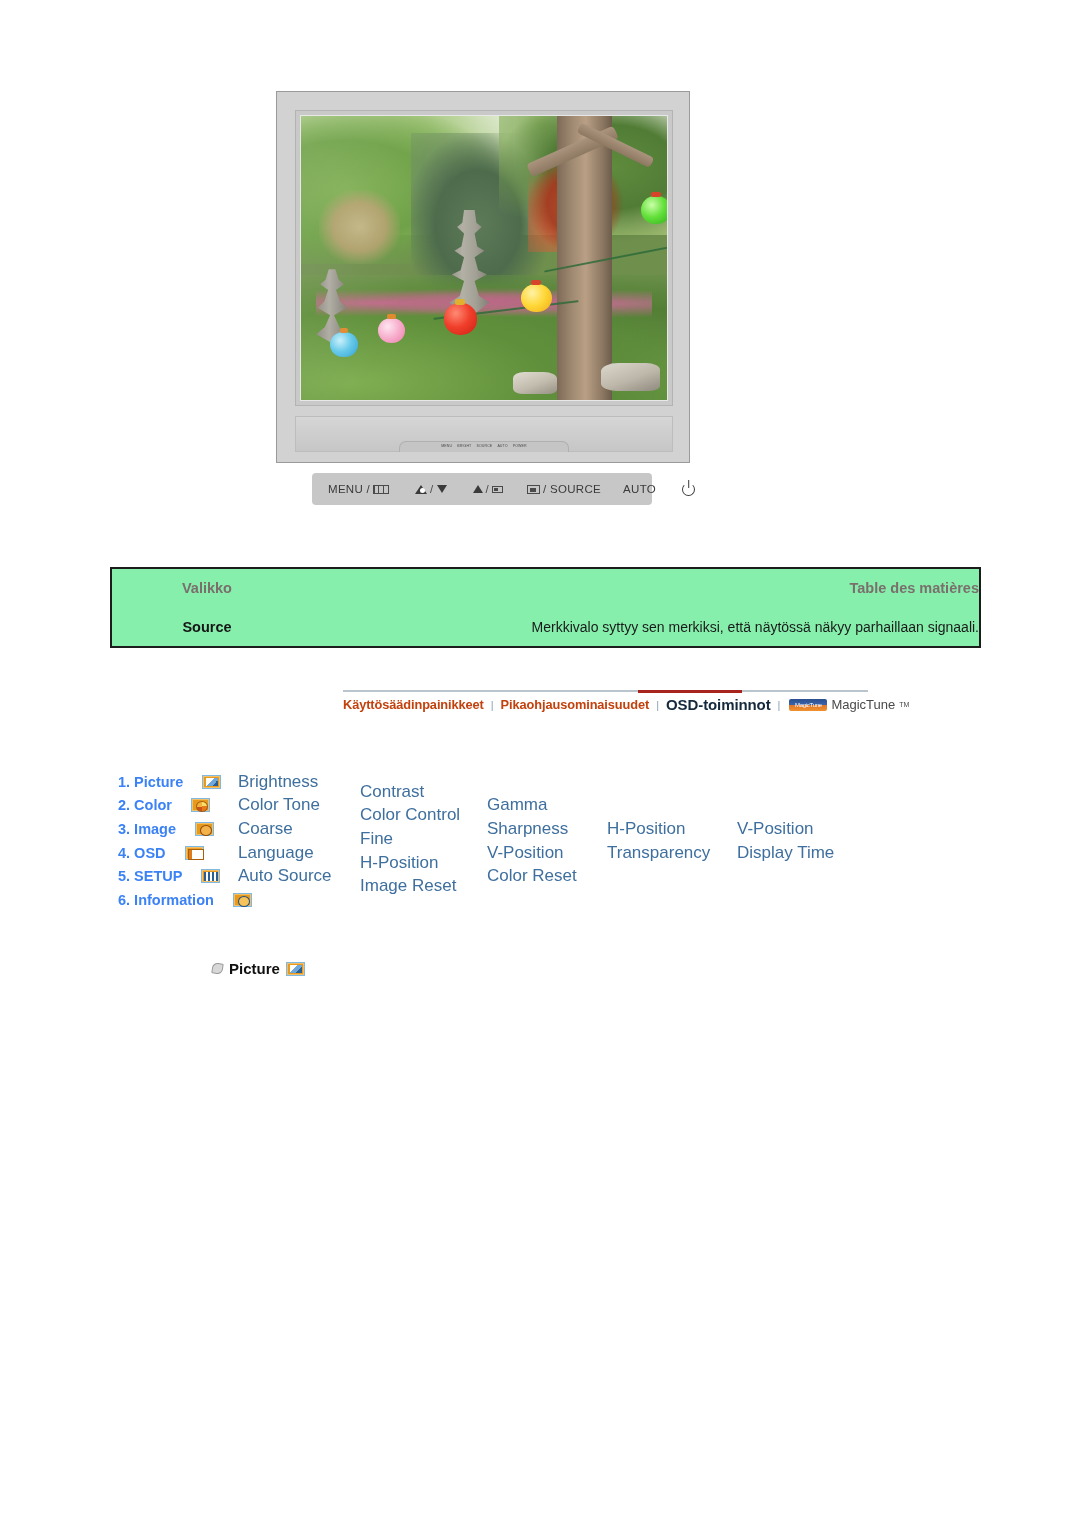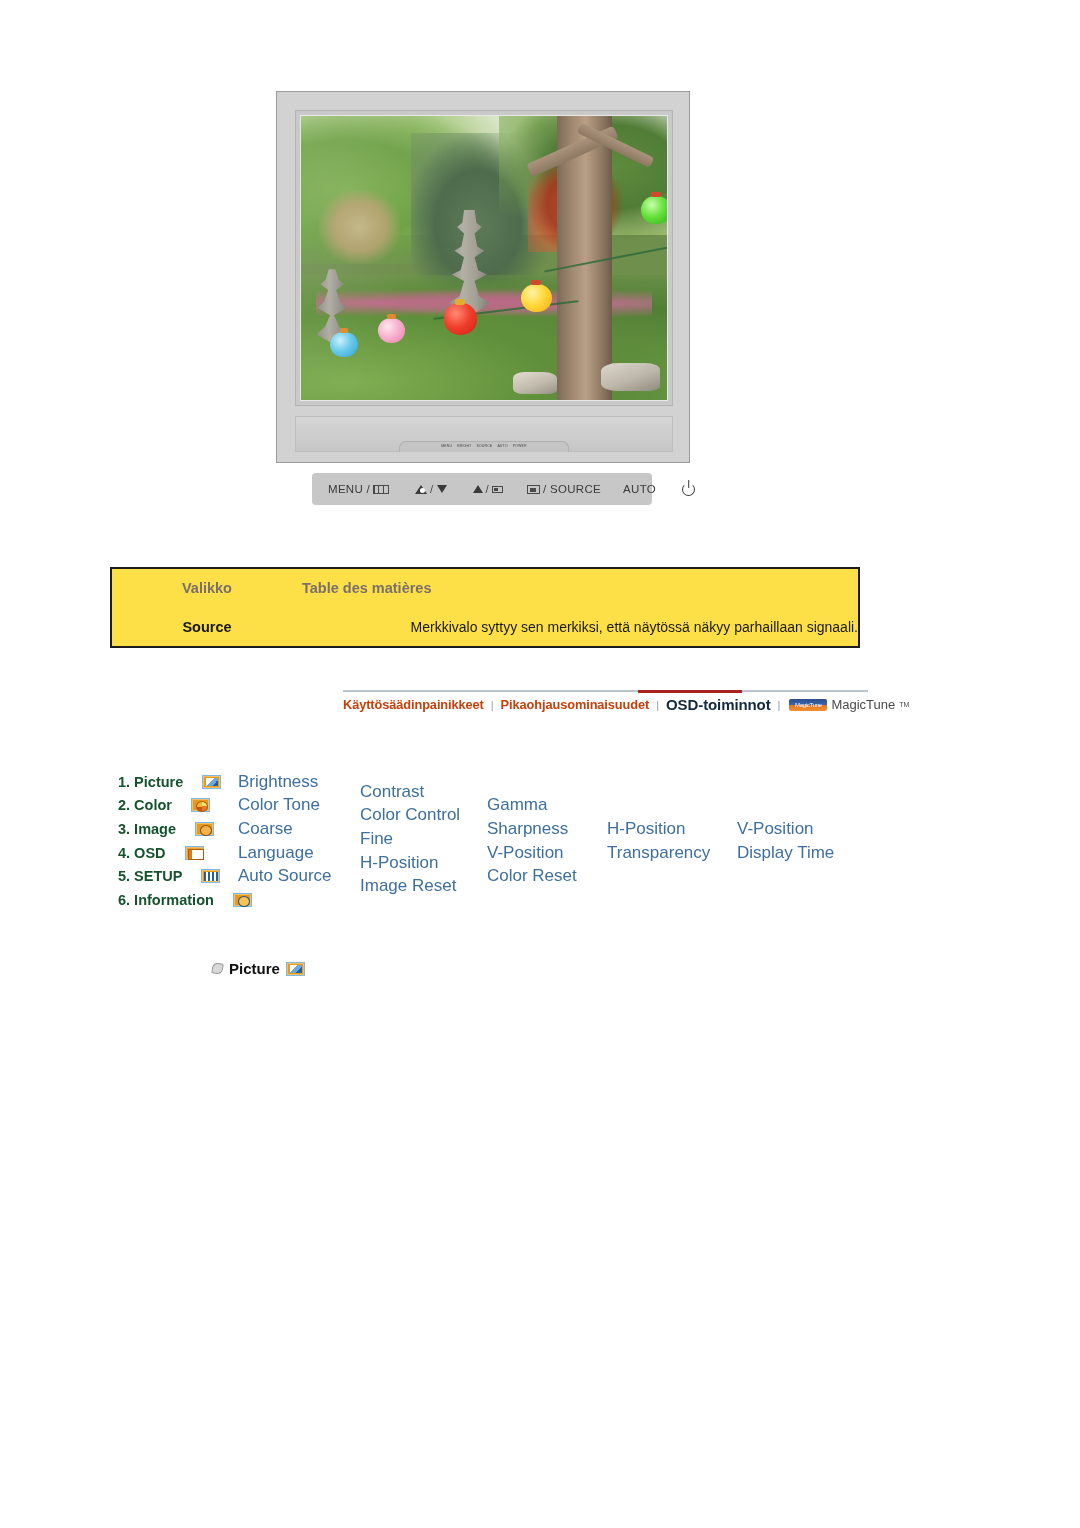--- a/index.html
+++ b/index.html
@@ -249,32 +249,32 @@
   .gl-power::after {
     content:""; position:absolute; left:50%; top:-4px;
     transform:translateX(-50%);
     width:1.6px; height:8px; background:#3a3a3a;
   }
   .slash { color:#4a4a4a; }
 
   
   #spec-table {
     position:absolute; left:110px; top:567px;
-    width:750px; height:81px;
-    background:#fde047;
+    width:871px; height:81px;
+    background:#86efac;
     border:2px solid #1c1c1c;
   }
   #spec-table table { width:100%; border-collapse:collapse; }
   #spec-table td { padding:0; vertical-align:middle; }
   .th-cell {
     font-size:14.5px; font-weight:bold; color:#7a6f6c;
     height:38px;
   }
   .th-valikko { width:190px; text-align:center; }
-  .th-toc { text-align:left; padding-right:60px; }
+  .th-toc { text-align:right; padding-right:60px; }
   .td-label {
     font-size:14.5px; font-weight:bold; color:#161616;
     text-align:center; height:40px;
   }
   .td-desc {
     font-size:14px; color:#1a1a1a; text-align:right;
   }
 
   
   #nav-bar {
@@ -311,21 +311,21 @@
   #magic-word { color:#4a4a4a; font-size:13px; font-weight:normal; }
   #magic-tm { font-size:7px; vertical-align:super; color:#4a4a4a; }
 
   
   #osd-grid {
     position:absolute; left:118px; top:770px;
     width:760px;
   }
   .osd-row { display:flex; align-items:center; height:23.6px; }
   .osd-num {
-    width:120px; color:#14532d; font-weight:bold; font-size:14.5px;
+    width:120px; color:#3b82f6; font-weight:bold; font-size:14.5px;
     display:flex; align-items:center; gap:19px; white-space:nowrap;
   }
   .osd-sub {
     color:#3e6f9e; font-size:17px; white-space:nowrap;
   }
   .c1 { width:122px; }
   .c2 { width:127px;margin-top:20px; }
   .c3 { width:120px; }
   .c4 { width:130px; }
   .c5 { width:120px; }

